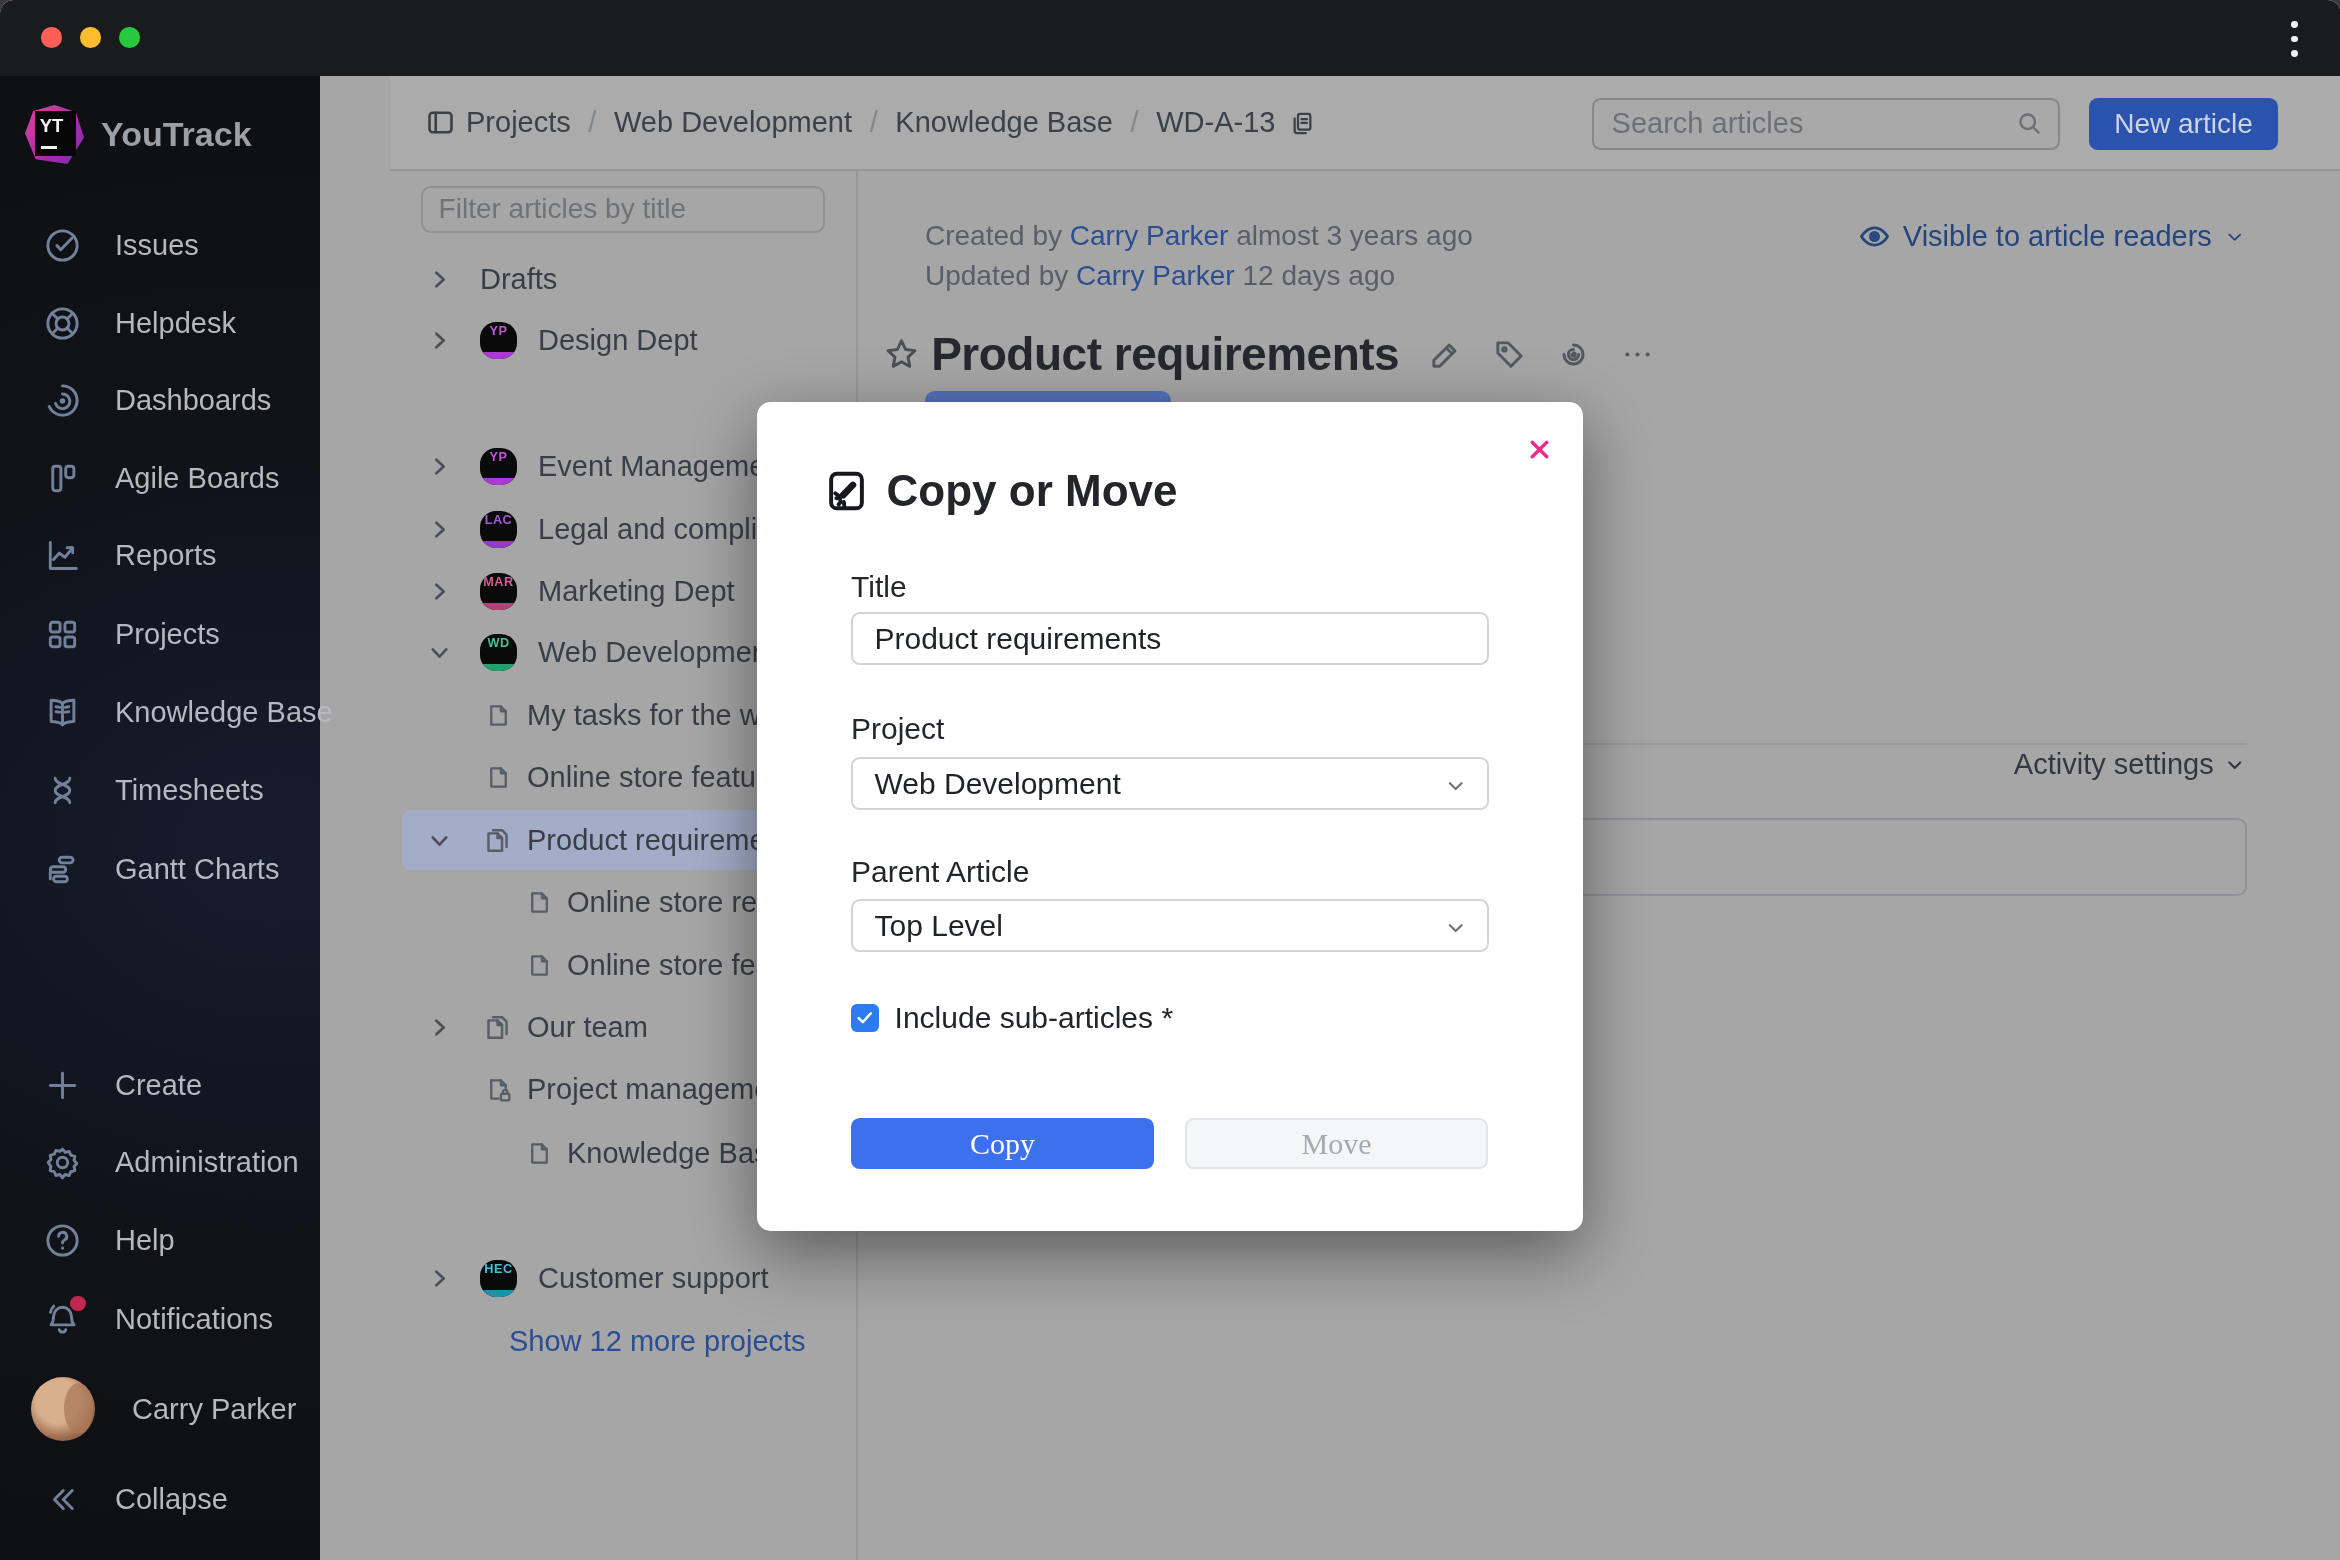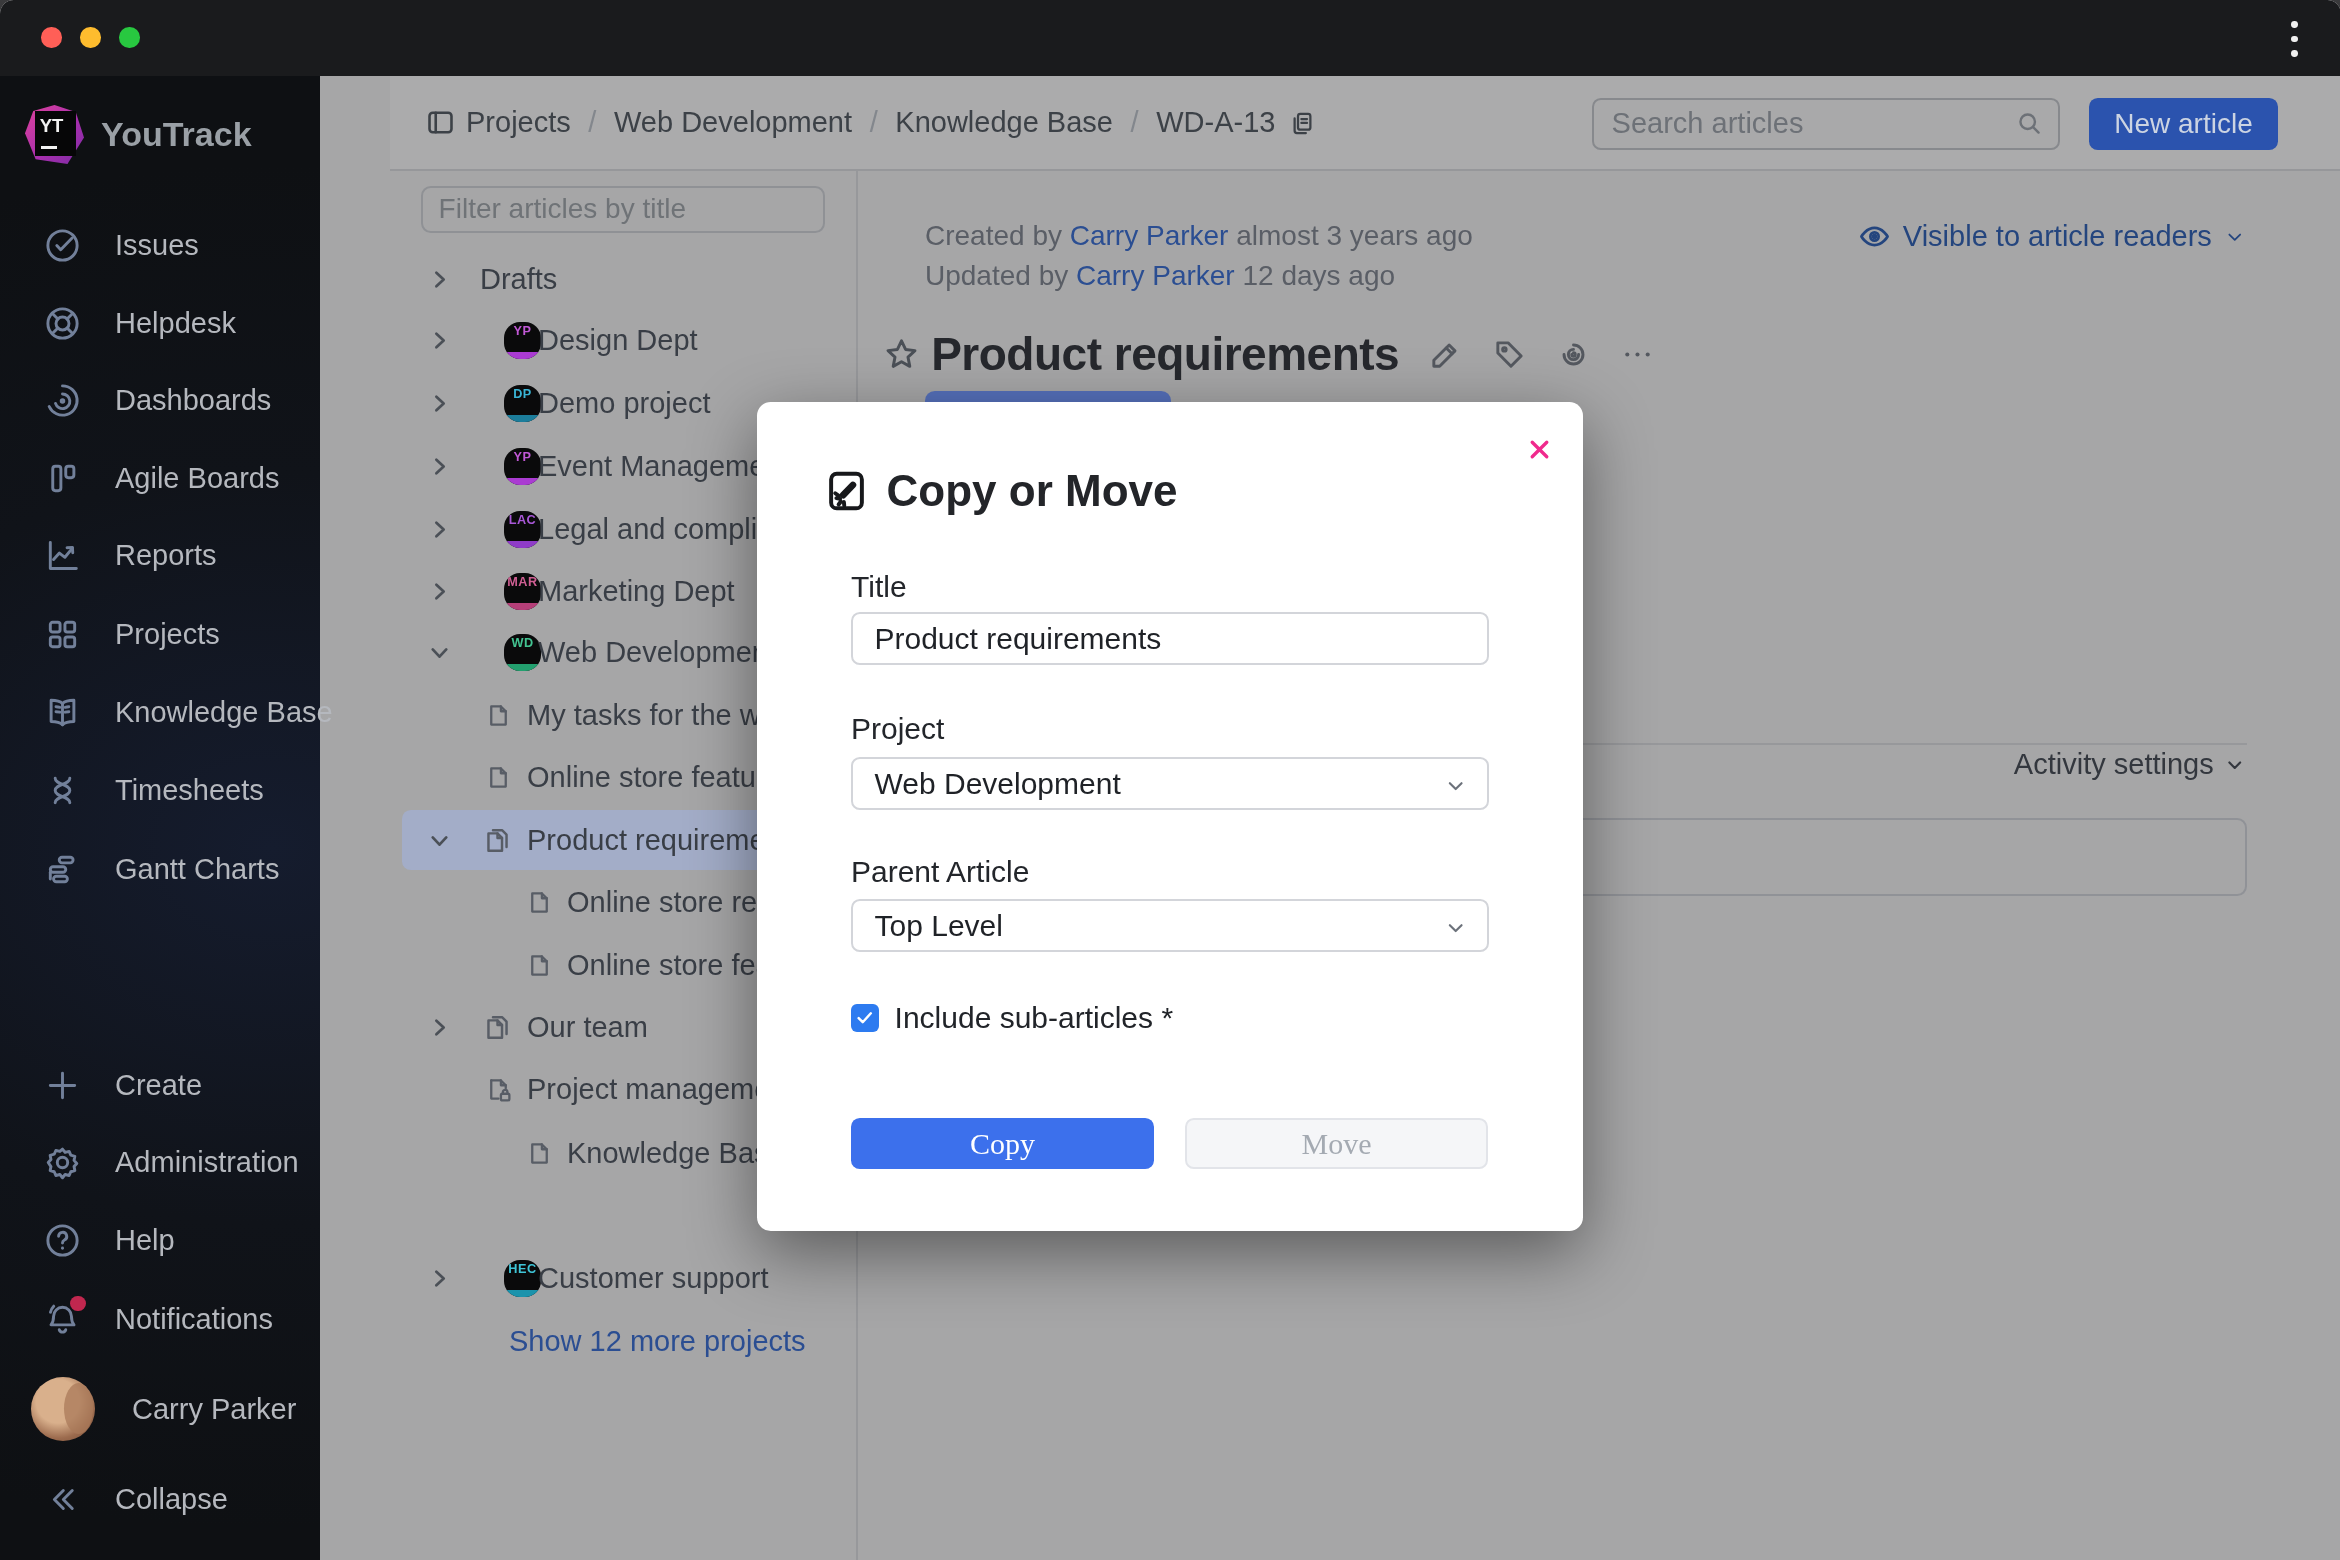--- a/index.html
+++ b/index.html
@@ -48,21 +48,21 @@
   #search-box .mag{margin-right:13.7px;}
   #new-article{position:absolute;left:1699px;top:21.5px;width:189px;height:52px;background:#2b53ae;border-radius:8.8px;display:flex;align-items:center;justify-content:center;font-size:28px;color:#ccd4e2;cursor:pointer;}
 
   
   #treepanel{position:absolute;left:390px;top:171px;width:468px;height:1390px;border-right:2px solid #97989b;}
   #filter-box{position:absolute;left:31px;top:14.6px;width:404px;height:47px;border:2px solid #8f9195;border-radius:9.8px;display:flex;align-items:center;}
   #filter-box .ph{margin-left:15.6px;font-size:28px;color:#6f7377;}
   .trow{position:absolute;left:0;width:468px;height:60px;display:flex;align-items:center;cursor:pointer;}
   .trow .chev{position:absolute;left:37px;width:25px;height:25px;}
   .trow .chev svg{stroke:#4b5057;fill:none;stroke-width:2.6;stroke-linecap:round;stroke-linejoin:round;}
-  .badge{position:absolute;left:90px;width:37px;height:37px;border-radius:16px;background:#0a0a0b;overflow:hidden;margin-left:24px;}
+  .badge{position:absolute;left:90px;width:37px;height:37px;border-radius:16px;background:#0a0a0b;overflow:hidden;}
   .badge .bl{position:absolute;left:0;top:2px;width:100%;text-align:center;font-size:12.7px;font-weight:700;letter-spacing:0.5px;}
   .badge .bb{position:absolute;left:0;bottom:0;width:100%;height:6.8px;}
   .ticon{position:absolute;}
   .ticon svg{stroke:#585d66;fill:none;stroke-width:1.9;stroke-linecap:round;stroke-linejoin:round;}
   .tlabel{position:absolute;font-size:29px;color:#393e46;white-space:nowrap;}
   #sel-band{position:absolute;left:11.7px;top:639px;width:454px;height:60px;background:#a3adc8;border-radius:8.8px;}
   #show-more{position:absolute;left:119px;top:1140px;height:60px;display:flex;align-items:center;font-size:29px;color:#2b4e92;cursor:pointer;white-space:nowrap;}
 
   
   #main{position:absolute;left:860px;top:171px;width:1480px;height:1390px;}
@@ -329,32 +329,20 @@
             <path d="M9 5.5l7 6.5-7 6.5"></path>
           </svg>
         </span>
       <span class="badge">
           <span class="bl" style="color:#c158d6">YP</span>
           <span class="bb" style="background:#aa3bd2"></span>
         </span>
       <span class="tlabel" style="left:148px">Design Dept</span>
     </div>
 
-    <div class="trow" style="top:202px">
-      <span class="chev">
-          <svg width="25" height="25" viewBox="0 0 24 24">
-            <path d="M9 5.5l7 6.5-7 6.5"></path>
-          </svg>
-        </span>
-      <span class="badge">
-          <span class="bl" style="color:#3ab5d6">DP</span>
-          <span class="bb" style="background:#1c7d9b"></span>
-        </span>
-      <span class="tlabel" style="left:148px">Demo project</span>
-    </div>
 
     <div class="trow" style="top:265px">
       <span class="chev">
           <svg width="25" height="25" viewBox="0 0 24 24">
             <path d="M9 5.5l7 6.5-7 6.5"></path>
           </svg>
         </span>
       <span class="badge">
           <span class="bl" style="color:#c158d6">YP</span>
           <span class="bb" style="background:#aa3bd2"></span>

